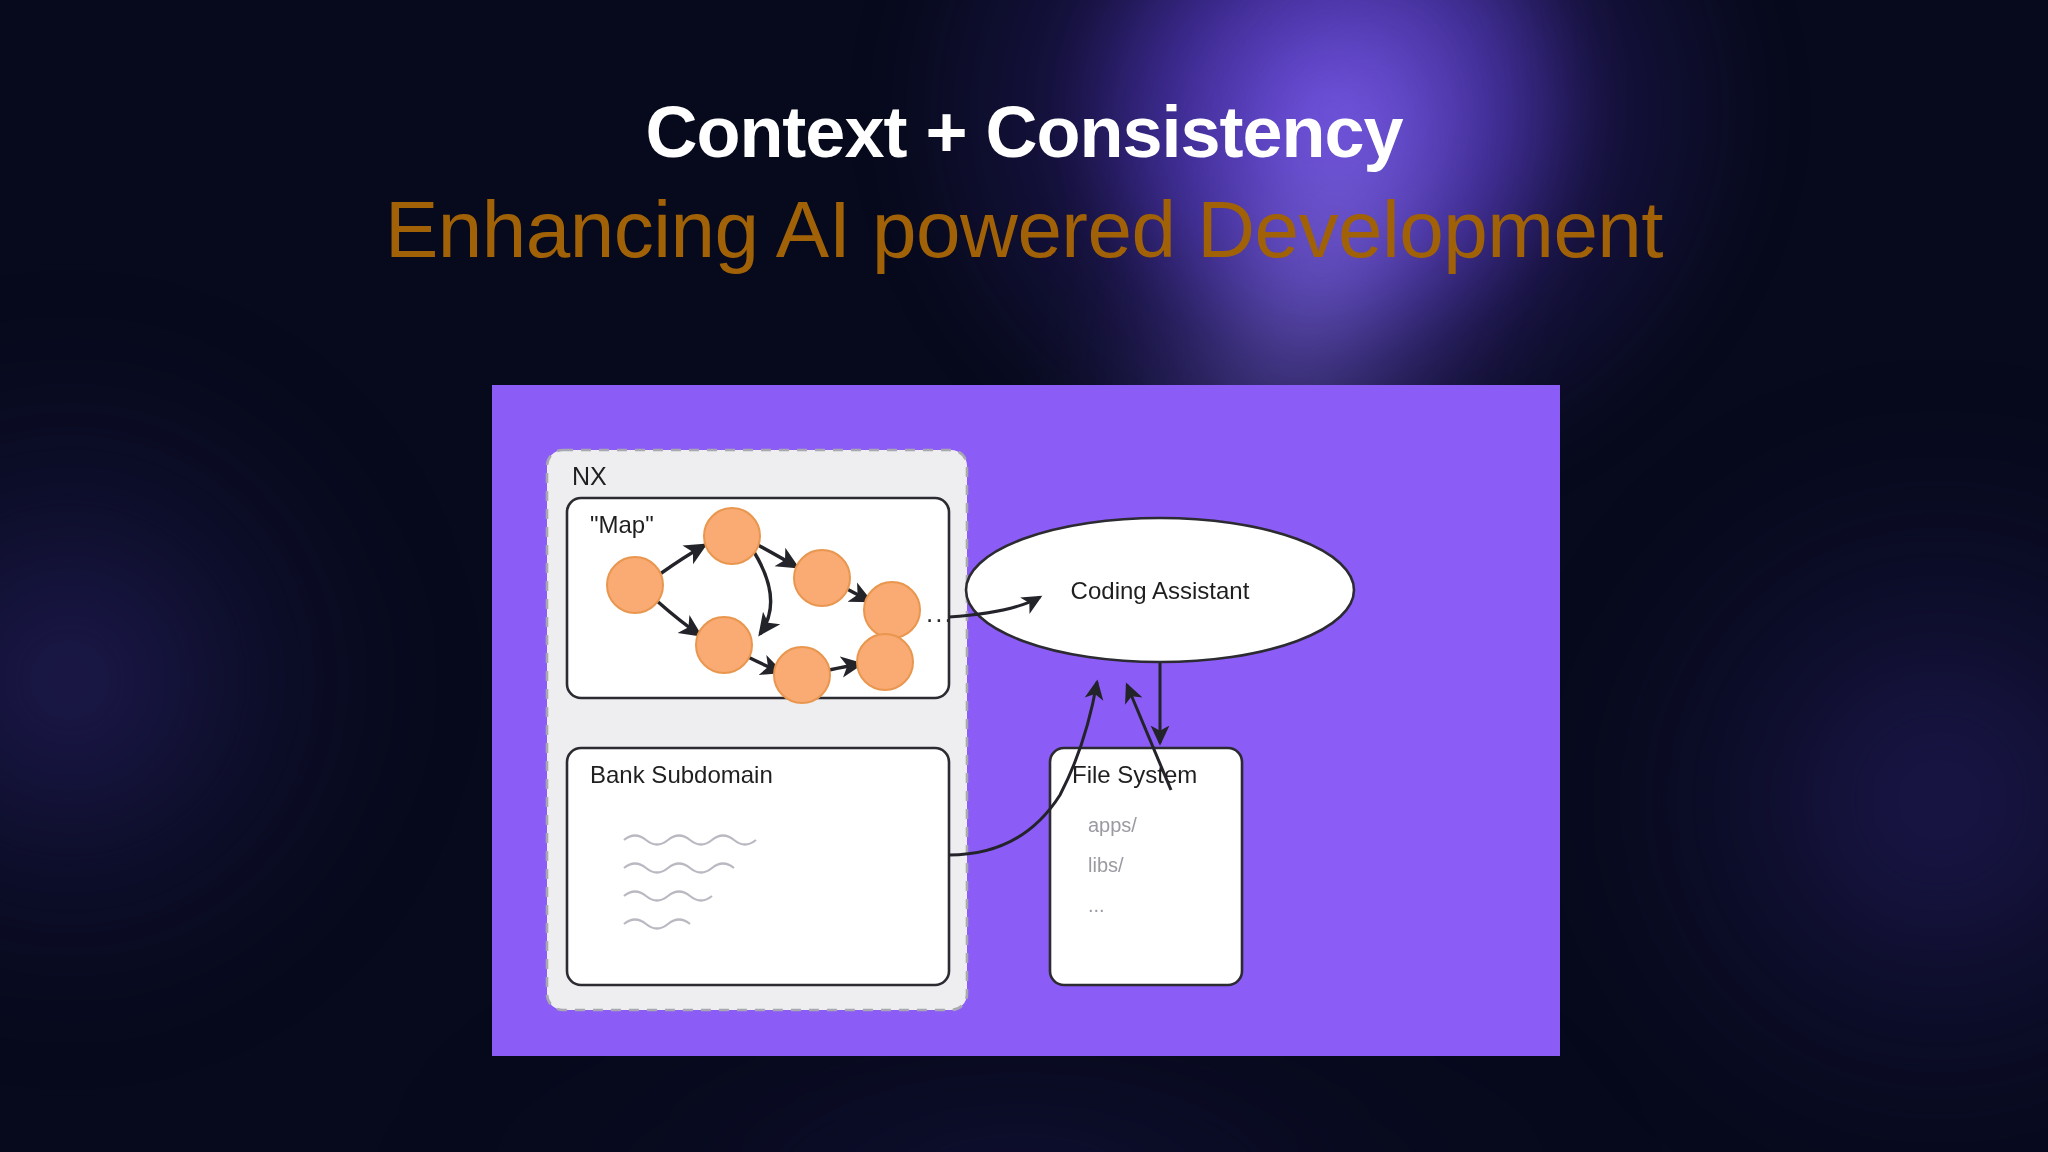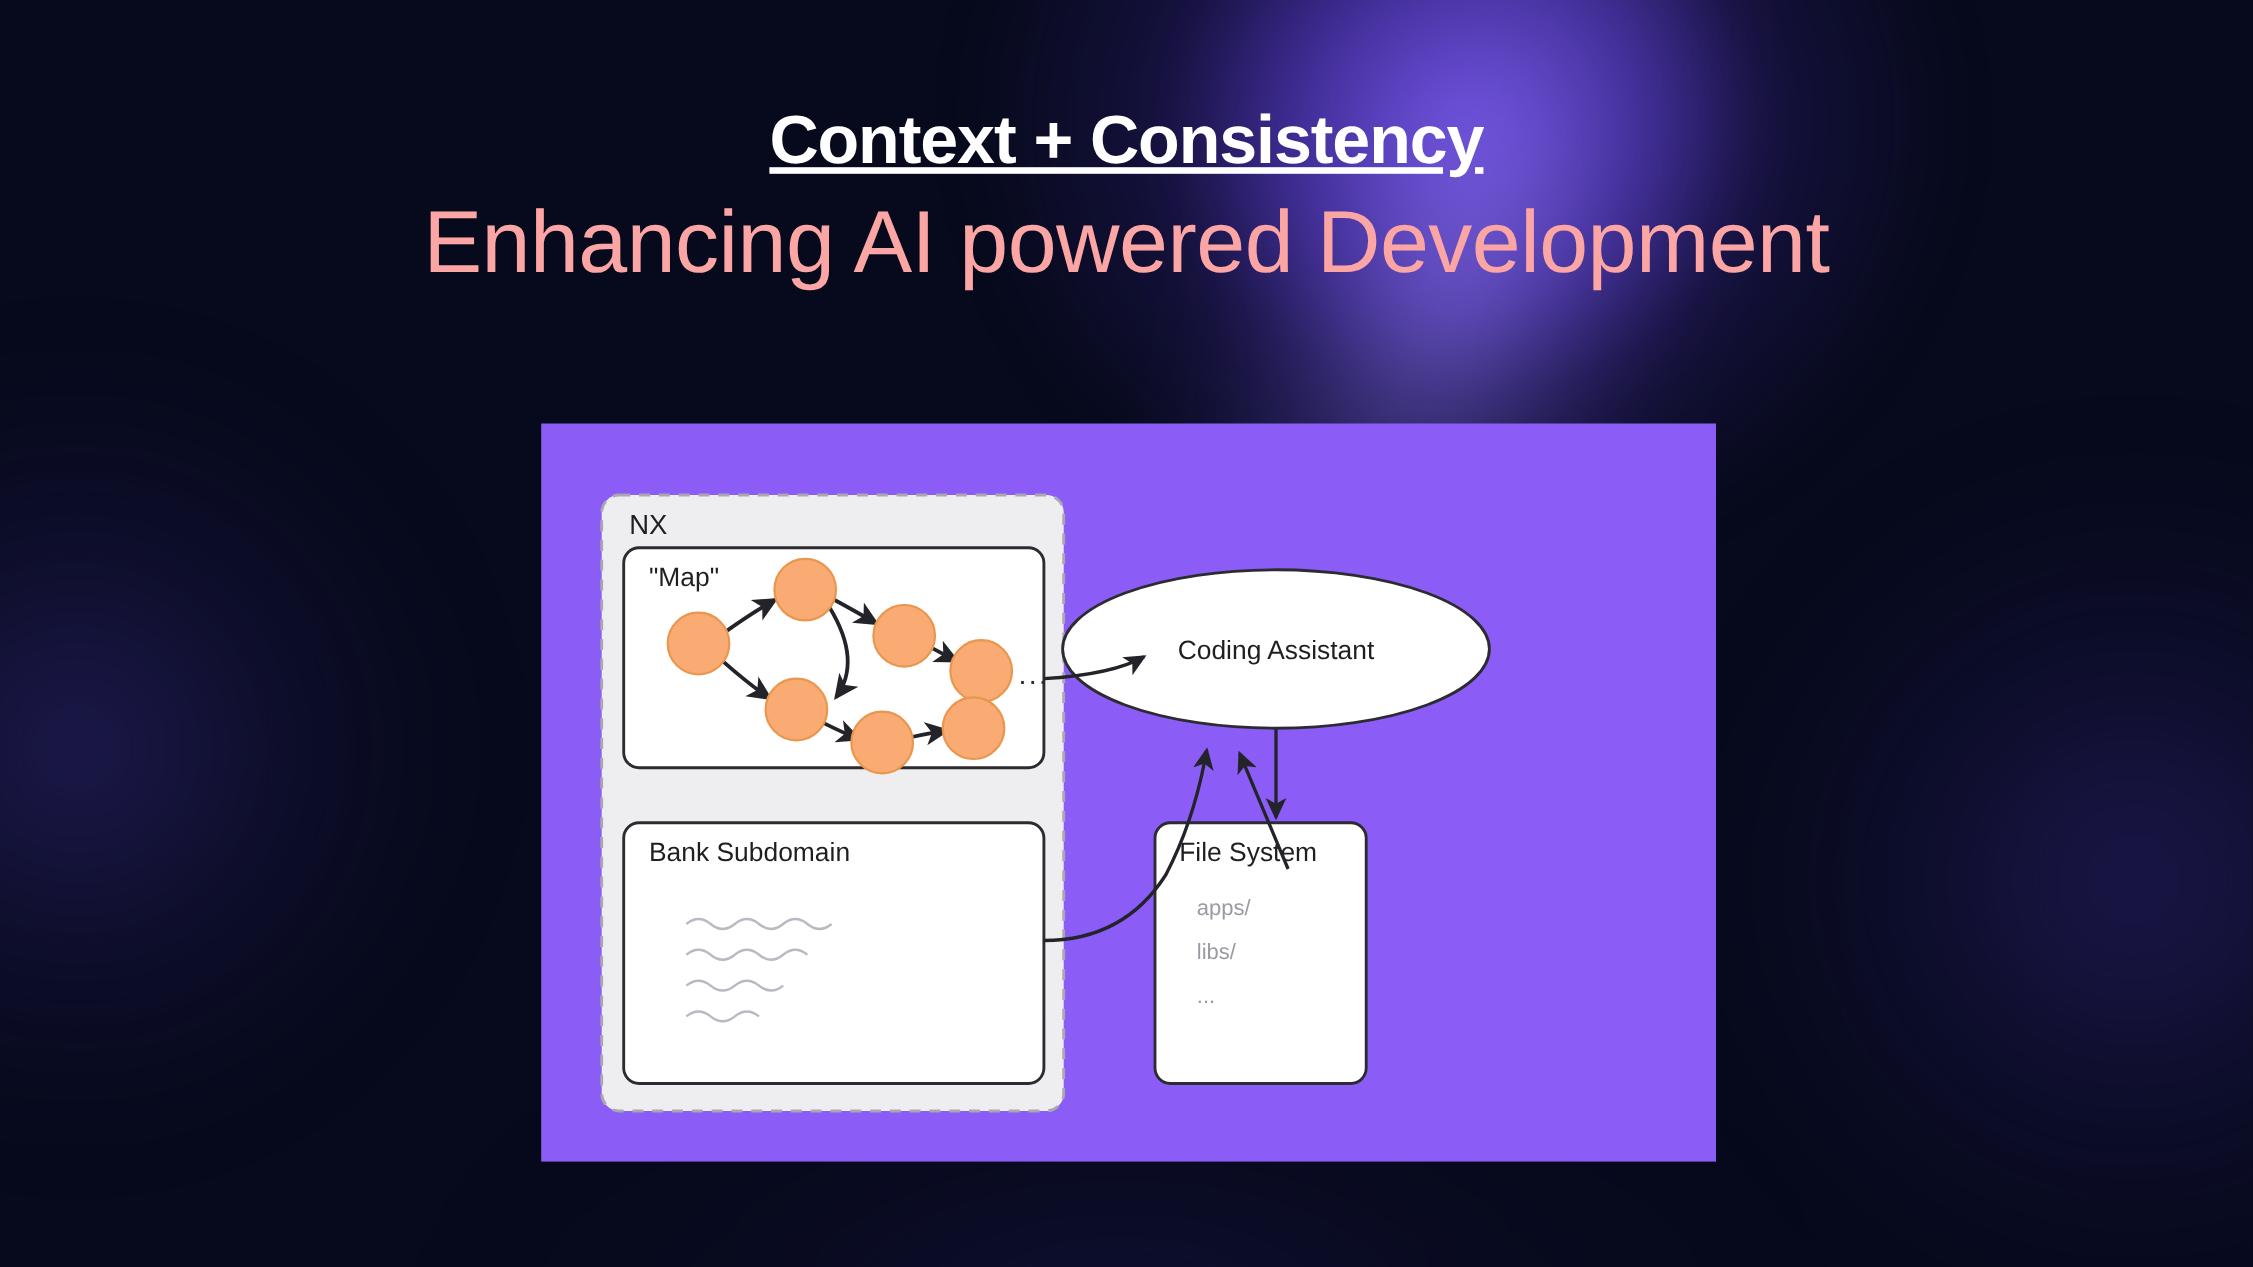--- a/index.html
+++ b/index.html
@@ -98,30 +98,29 @@
     position: absolute;
     left: 0;
     top: 96px;
     width: 2048px;
     text-align: center;
     z-index: 4;
   }
 
   .title {
     color: #ffffff;
-    font-size: 62px;
+    font-size: 72px;
     font-weight: 700;
     letter-spacing: -1px;
     line-height: 1.02;
     white-space: nowrap;
-    text-decoration: underline;
   }
 
   .subtitle {
-    color: #fca5a5;
+    color: #a16207;
     font-size: 80px;
     font-weight: 400;
     letter-spacing: -0.5px;
     line-height: 1.12;
     margin-top: 16px;
     white-space: nowrap;
   }
 
   
   #diagram-panel {

